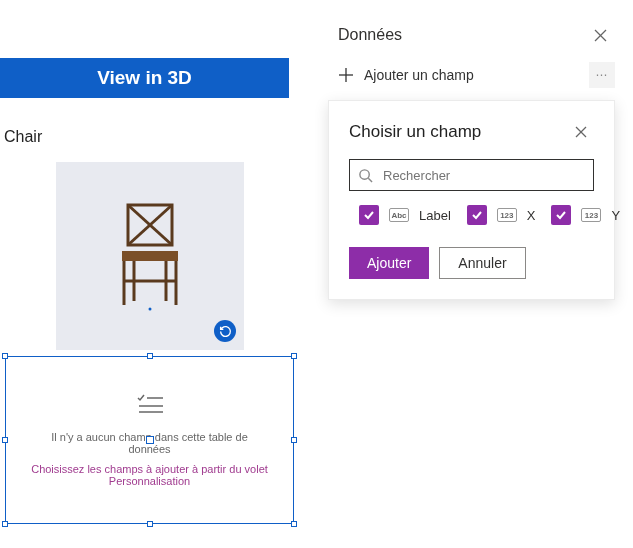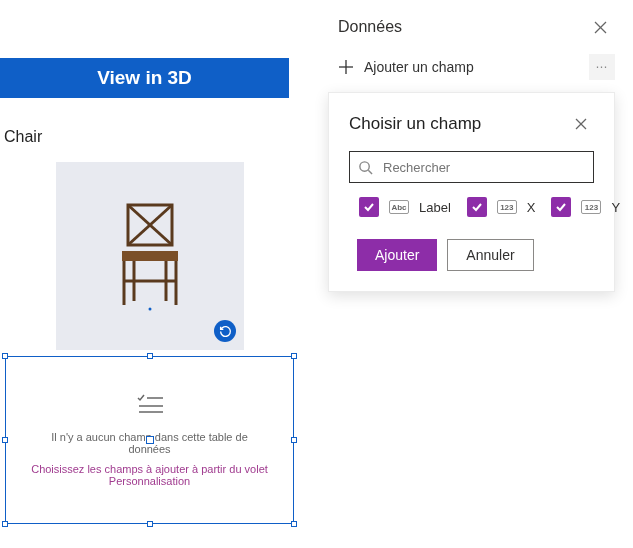--- a/index.html
+++ b/index.html
@@ -83,21 +83,21 @@
   .handle-tl{top:-4px;left:-4px}.handle-tr{top:-4px;right:-4px}
   .handle-bl{bottom:-4px;left:-4px}.handle-br{bottom:-4px;right:-4px}
   .handle-ml{top:calc(50% - 3px);left:-4px}.handle-mr{top:calc(50% - 3px);right:-4px}
   .handle-mt{left:calc(50% - 3px);top:-4px}.handle-mb{left:calc(50% - 3px);bottom:-4px}
   .empty-card .icon { margin-bottom: 12px; }
   .empty-msg1 { font-size: 11px; color: #666; }
   .empty-msg2 { font-size: 11px; color: #a03b8f; margin-top:8px;}
   
   .right-panel {
     position: absolute;
-    left: 320px; top: 4px;
+    left: 320px; top: 12px;
     width: 303px;
     background: #fff;
   }
   .panel-header {
     display:flex; align-items:center; justify-content:space-between;
     padding: 10px 10px 6px 18px;
   }
   .panel-title { font-size: 16px; color: #323130; }
   .close-x {
     width: 26px; height: 26px;
@@ -151,21 +151,21 @@
     width:20px;height:20px;background:#8d2da8;border-radius:2px;
     display:flex;align-items:center;justify-content:center;cursor:pointer;
   }
   .chk svg{width:12px;height:12px;}
   .type-badge{
     width:20px;height:14px;border:1px solid #999;border-radius:2px;
     font-size:8px;color:#666;display:flex;align-items:center;justify-content:center;
     font-weight:600;
   }
   .field-label{font-size:13px;color:#323130;}
-  .btn-row{display:flex;gap:10px;margin-left:8px;}
+  .btn-row{display:flex;gap:10px;}
   .btn-primary{
     background:#8d2da8;color:#fff;border:none;
     height:32px;padding:0 18px;font-size:14px;cursor:pointer;
   }
   .btn-secondary{
     background:#fff;color:#323130;border:1px solid #8a8886;
     height:32px;padding:0 18px;font-size:14px;cursor:pointer;
   }
 </style>
 </head>

